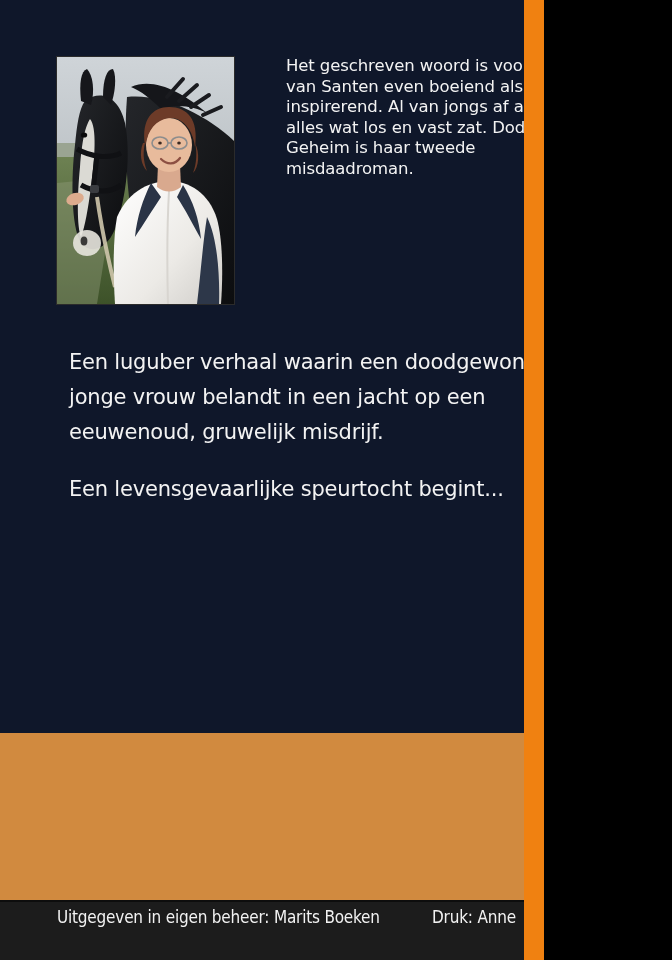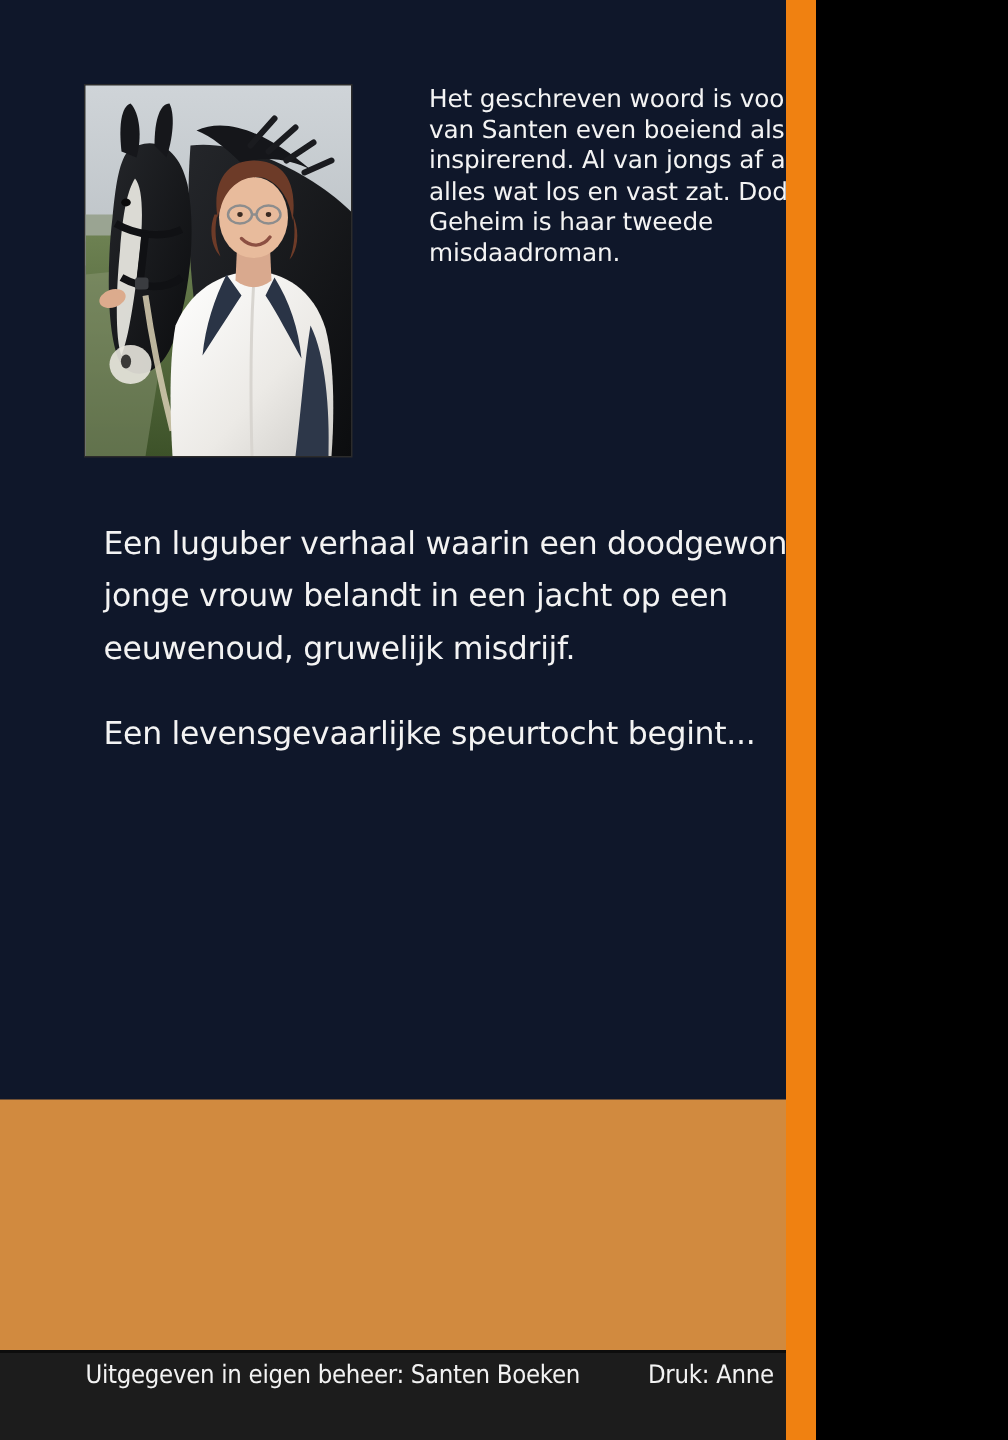--- a/index.html
+++ b/index.html
@@ -211,19 +211,19 @@
   <div class="blurb">
     <p>Een luguber verhaal waarin een doodgewone jonge vrouw belandt in een jacht op een eeuwenoud, gruwelijk misdrijf.</p>
     <p>Een levensgevaarlijke speurtocht begint...</p>
   </div>
 
   <div class="orange-band"></div>
 
   <div class="footer-rule"></div>
 
   <div class="footer">
-    <div class="footer-text footer-publisher">Uitgegeven in eigen beheer: Santen Boeken</div>
+    <div class="footer-text footer-publisher">Uitgegeven in eigen beheer: Marits Boeken</div>
     <div class="footer-text footer-printer">Druk: Anne</div>
   </div>
 
   <div class="spine-strip"></div>
 
 </div>
 
 </body></html>

